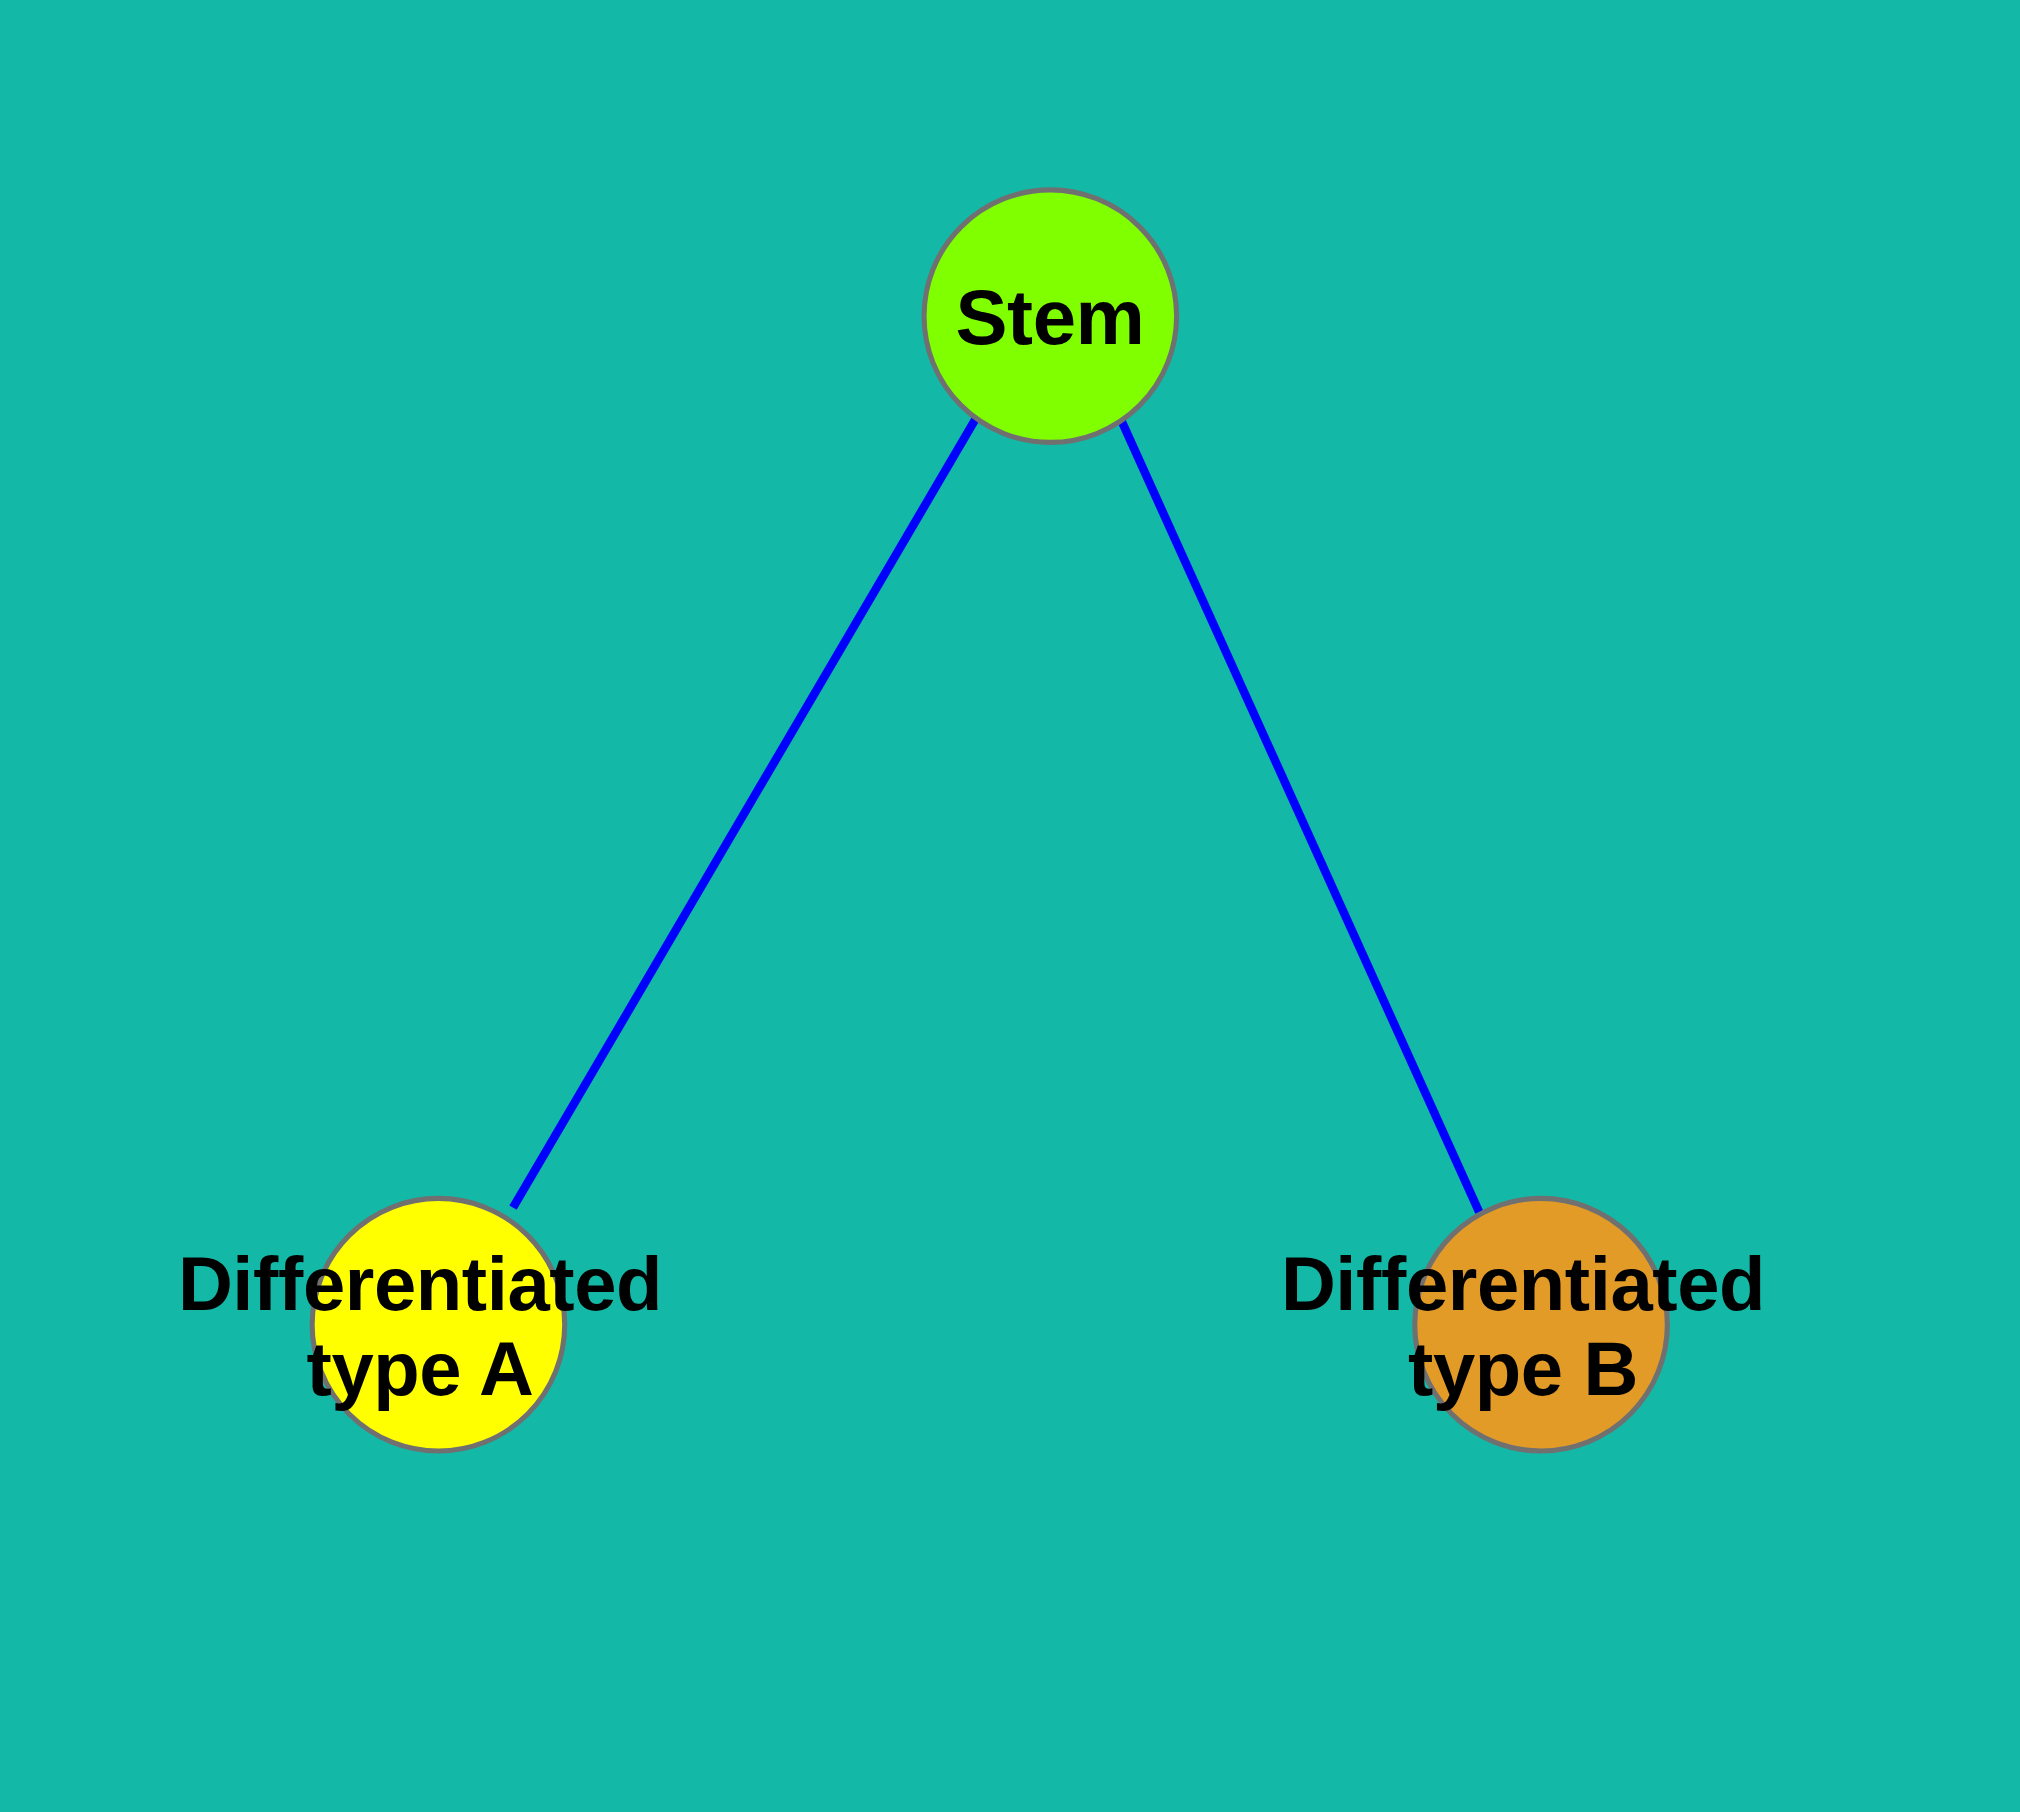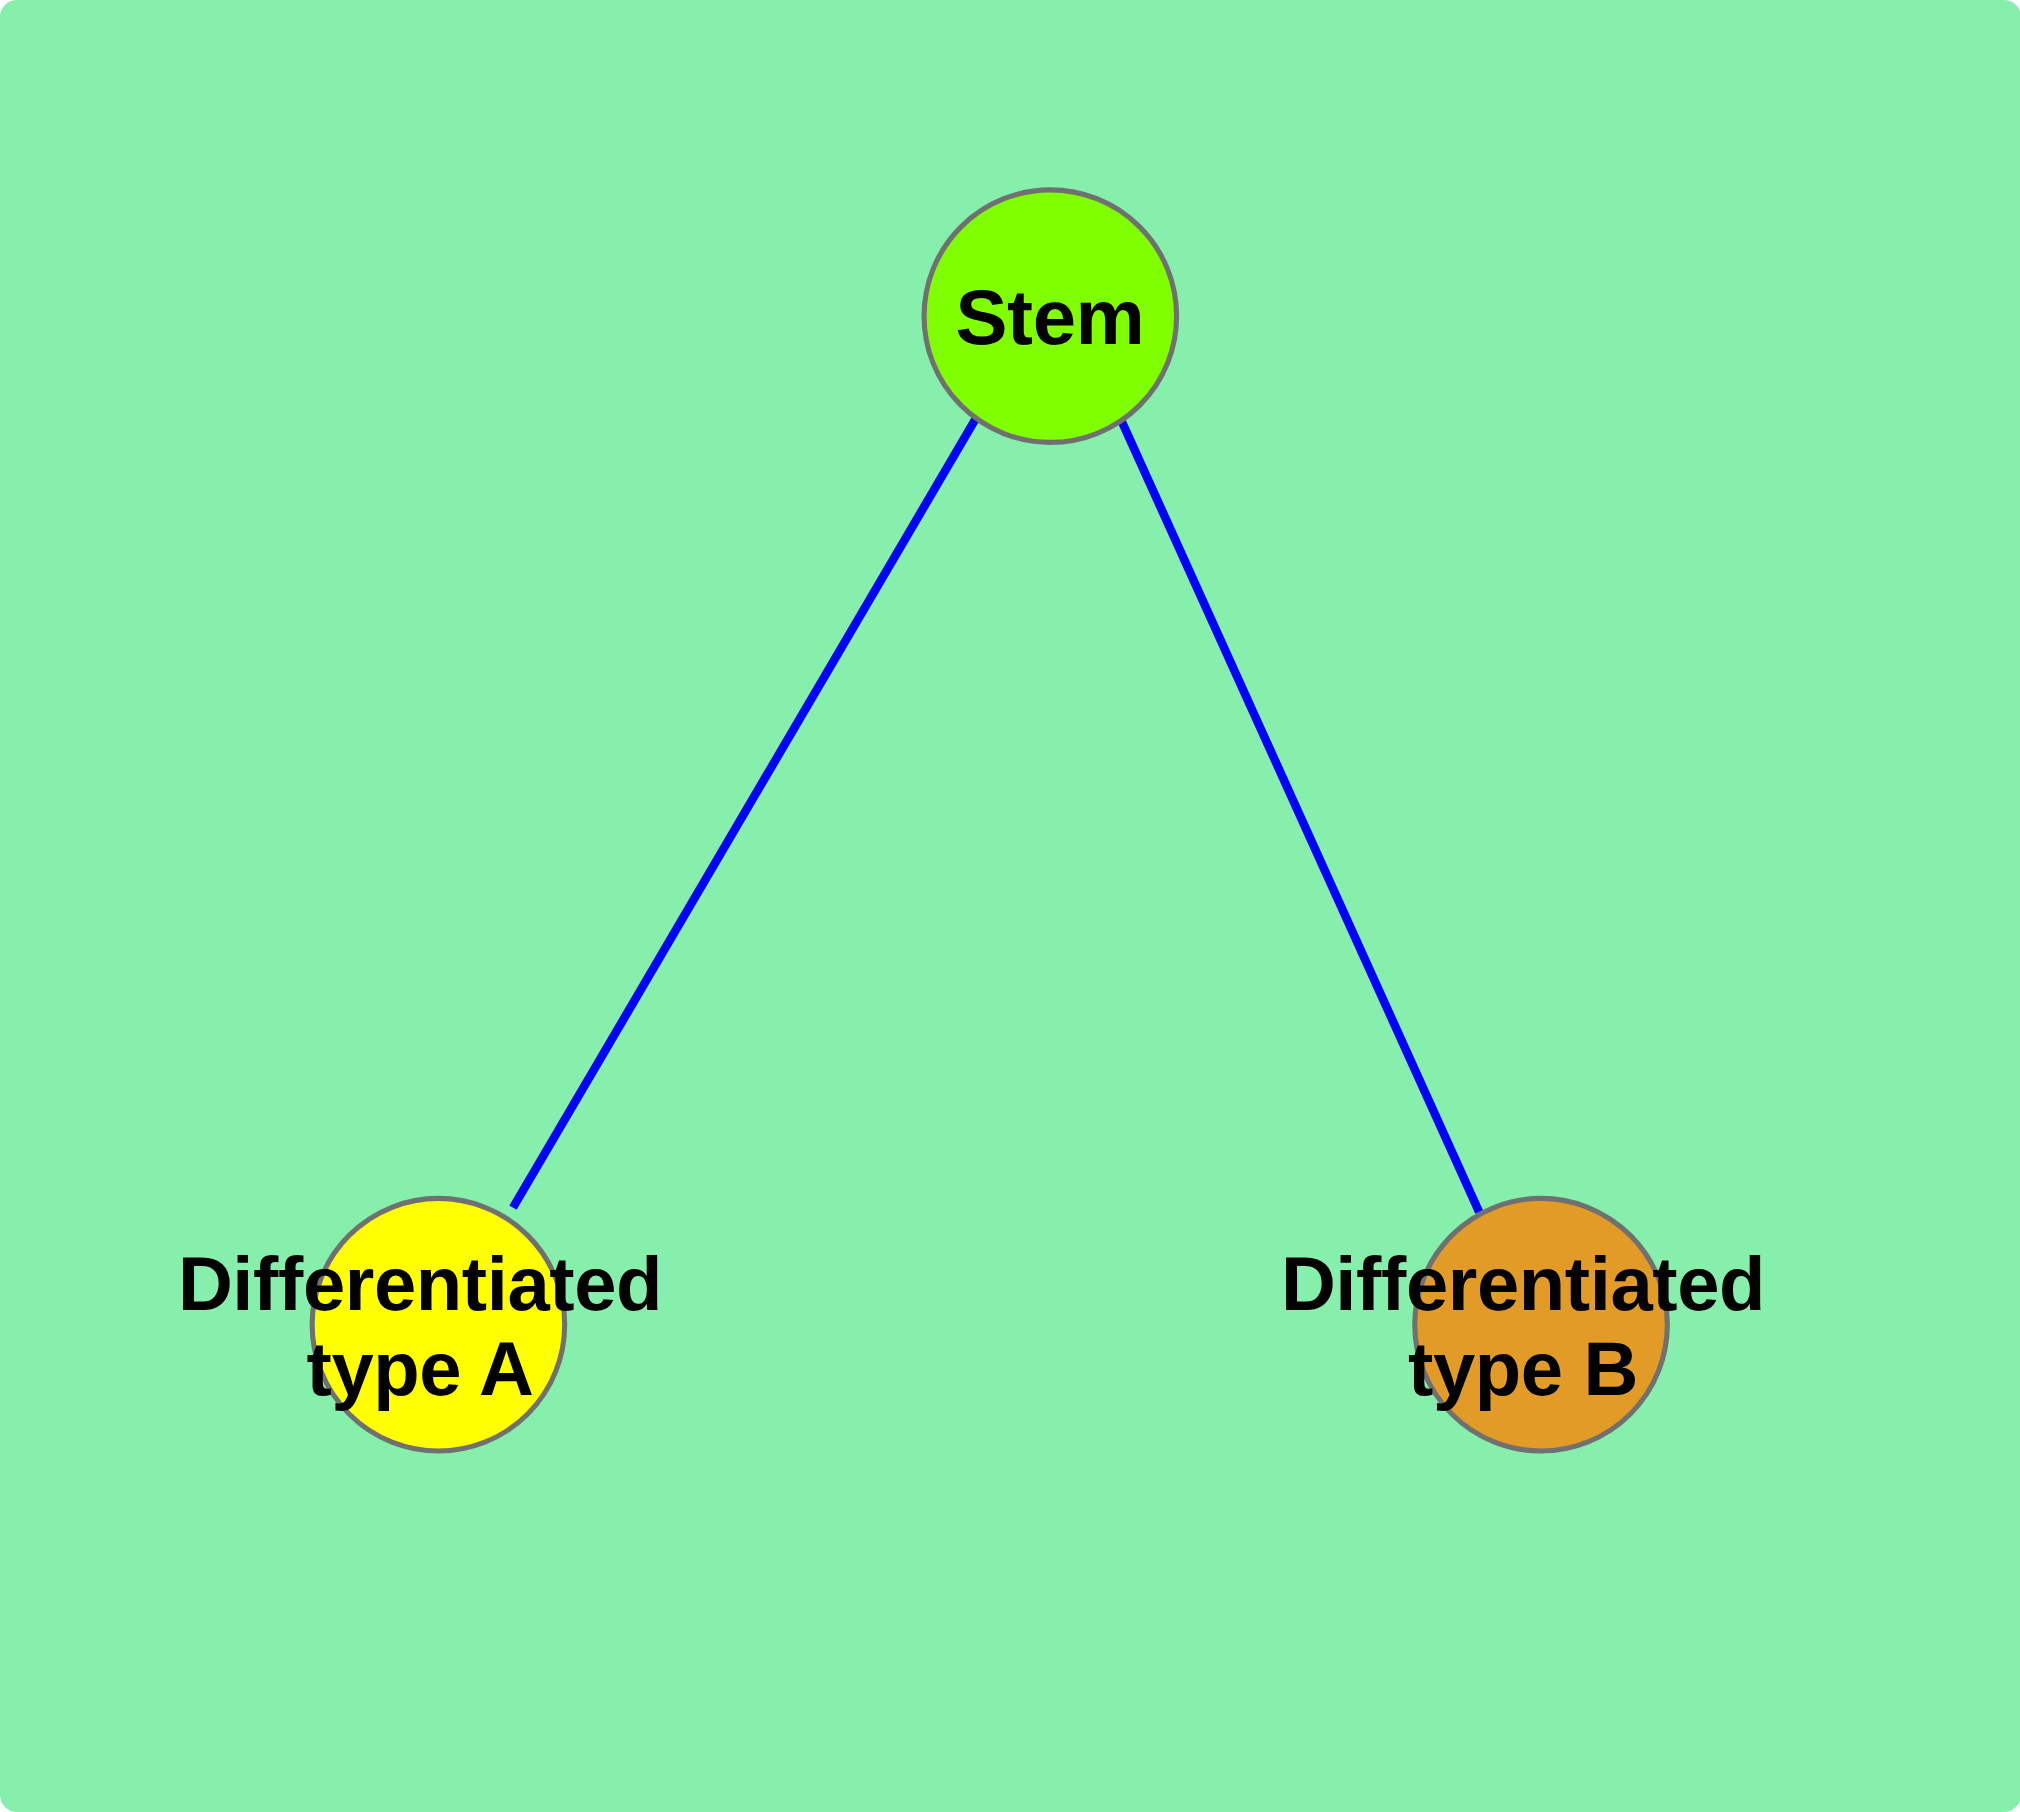--- a/index.html
+++ b/index.html
@@ -36,21 +36,21 @@
     transform: translate(-50%, -50%);
     pointer-events: none;
   }
   .label-stem { font-size: 78px; }
   .label-typea { font-size: 76px; }
   .label-typeb { font-size: 76px; }
 </style>
 </head>
 <body>
 
-<div id="canvas" style="width: 2021px; height: 1812px; background: #86efac; border-radius: 17px;">
+<div id="canvas" style="width: 2021px; height: 1812px; background: #14b8a6;">
 
   <svg id="graph-svg" viewBox="0 0 2384 2138" style="width: 2021px; height: 1812px;">
     <g>
       <line x1="1151" y1="494" x2="605" y2="1425" stroke="#0000ff" stroke-width="10" stroke-linecap="butt"></line>
       <line x1="1320" y1="490" x2="1745" y2="1430" stroke="#0000ff" stroke-width="10" stroke-linecap="butt"></line>
     </g>
 
     <g>
       <circle cx="1239" cy="373" r="149" fill="#7fff00" stroke="#707070" stroke-width="6"></circle>
       <circle cx="517" cy="1563" r="149" fill="#ffff00" stroke="#707070" stroke-width="6"></circle>

